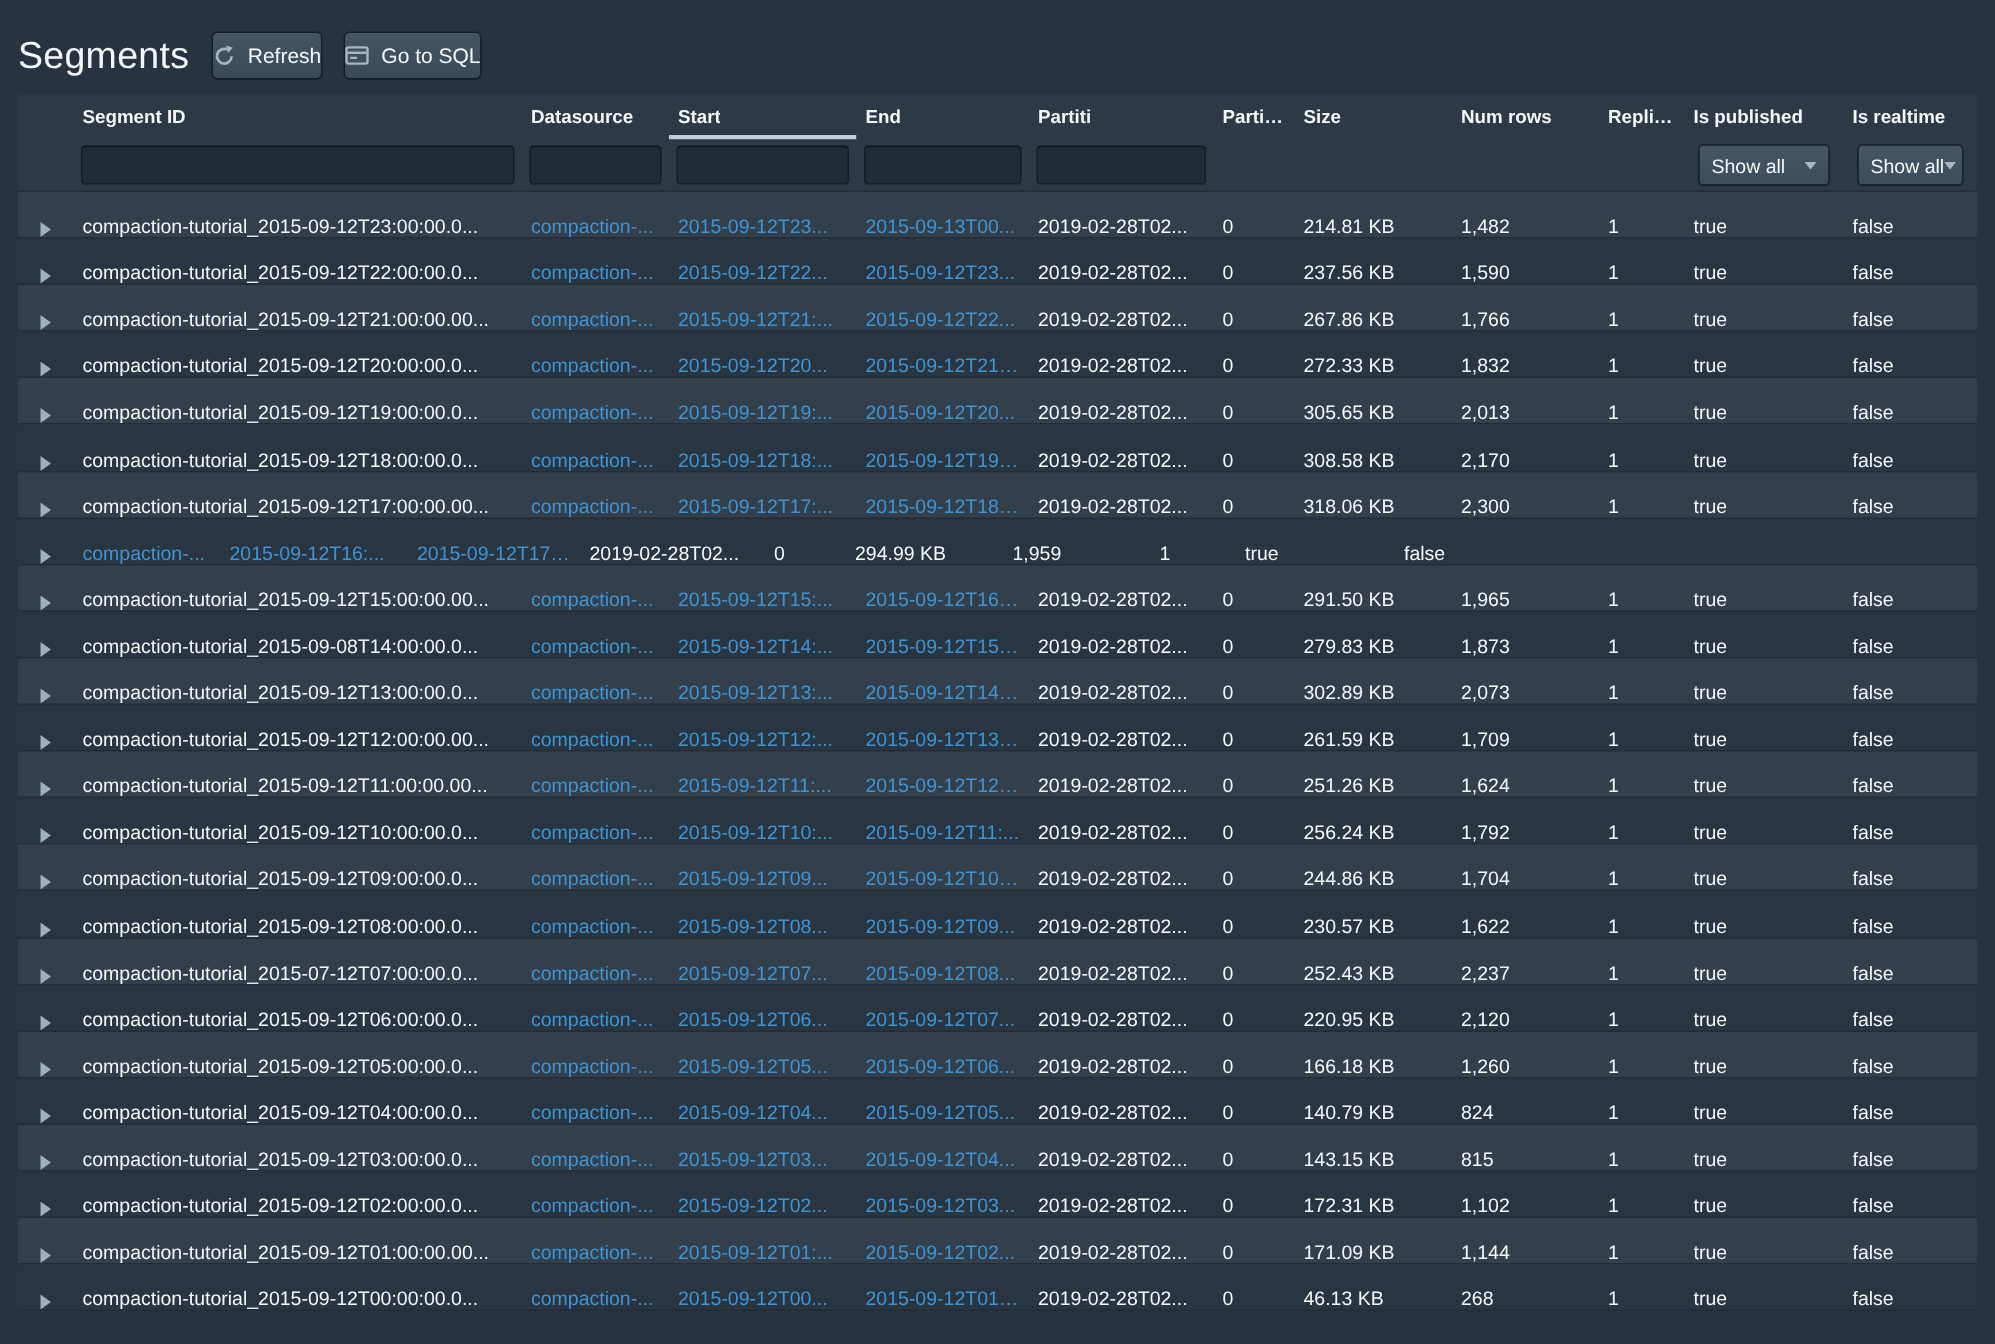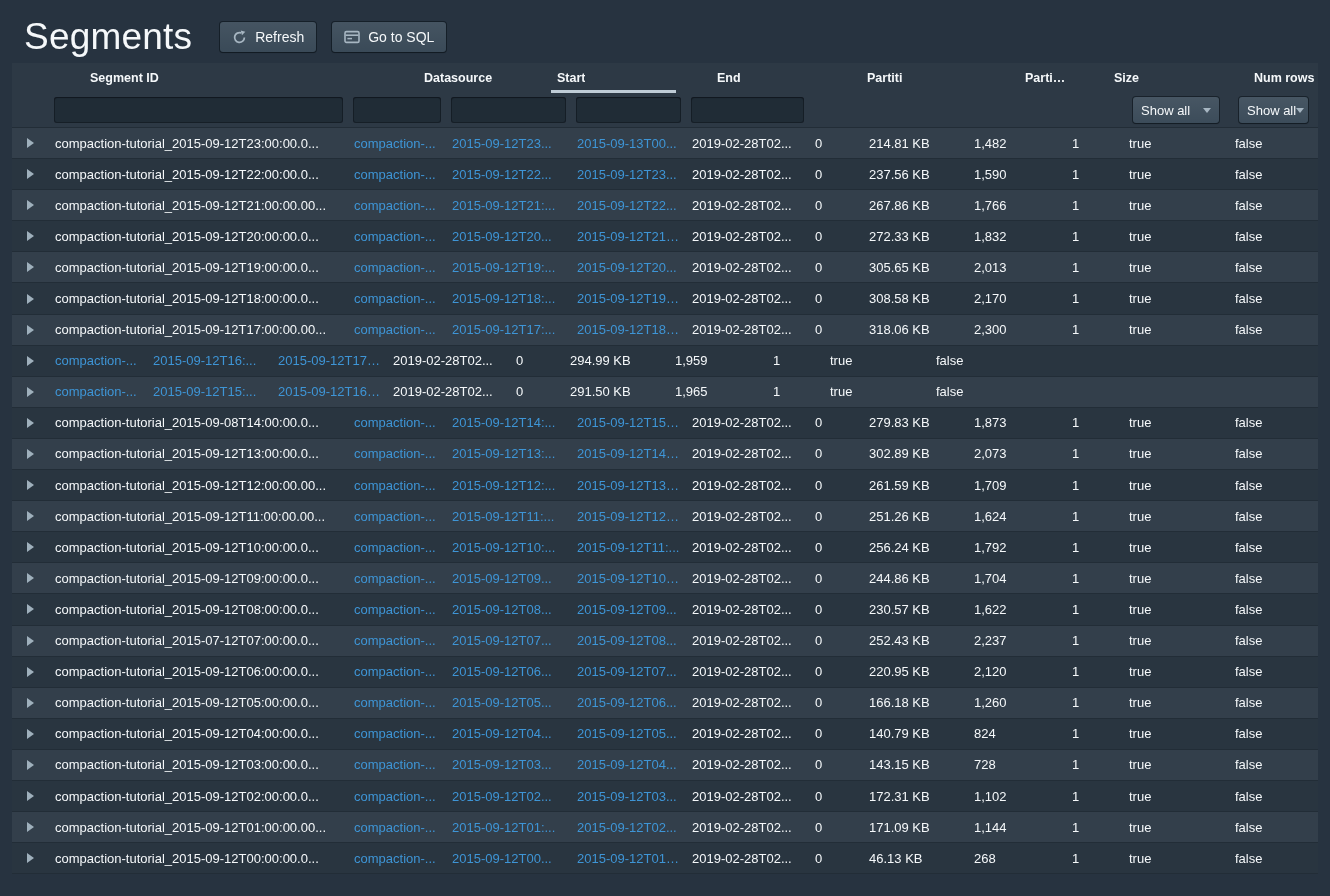--- a/index.html
+++ b/index.html
@@ -9,38 +9,38 @@
   }
   *{box-sizing:border-box;}
   html,body{margin:0;padding:0;}
   body{
     width:1330px;height:896px;overflow:hidden;position:relative;
     background:var(--page-bg);color:var(--text);
     font-family:"Liberation Sans",sans-serif;
   }
   
   .page-header{display:flex;align-items:center;gap:16px;padding:12px 14px 0 12px;height:62px;}
-  .page-title{font-size:37px;font-weight:500;margin:12px;letter-spacing:.2px;color:var(--text);}
+  .page-title{font-size:25px;font-weight:500;margin:0;letter-spacing:.2px;color:var(--text);}
   .btn{
-    display:inline-flex;align-items:center;gap:8px;height:30px;padding:0 12px;
+    display:inline-flex;align-items:center;gap:8px;height:30px;padding:0 0;
     background-color:var(--button-bg);
     background-image:linear-gradient(to bottom,rgba(255,255,255,.06),rgba(255,255,255,0));
     box-shadow:0 0 0 1px rgba(10,16,22,.55),0 1px 1px rgba(10,16,22,.3);
     border:none;border-radius:3px;color:var(--text);font-size:14px;font-weight:500;
     font-family:inherit;cursor:pointer;white-space:nowrap;
   }
   .bicon{color:var(--icon);display:inline-flex;flex:none;}
   
   .table{position:absolute;left:12px;top:63px;width:1306px;background:var(--header-bg);}
   .tr{display:flex;width:100%;}
   .c0{width:37px;flex:none;} .c1{width:299px;flex:none;} .c2{width:98px;flex:none;}
   .c3{width:125px;flex:none;} .c4{width:115px;flex:none;} .c5{width:123px;flex:none;}
   .c6{width:54px;flex:none;} .c7{width:105px;flex:none;} .c8{width:98px;flex:none;}
   .c9{width:57px;flex:none;} .c10{width:106px;flex:none;} .c11{width:89px;flex:none;}
-  .th-row{height:30px;background:var(--header-bg);gap:35px;}
+  .th-row{height:30px;background:var(--header-bg);}
   .th{
     display:flex;align-items:center;padding:0 6px;font-size:12.5px;font-weight:700;
     white-space:nowrap;overflow:hidden;position:relative;cursor:pointer;
   }
   .th>span{display:block;min-width:0;overflow:hidden;text-overflow:ellipsis;}
   .th.sorted-desc::after{content:"";position:absolute;left:0;right:0;bottom:0;height:3px;background:#bfccd6;}
   .filter-row{height:35px;background:var(--header-bg);border-bottom:1px solid var(--border);align-items:center;}
   .filter-cell{display:flex;align-items:center;padding:0 5px;height:100%;justify-content:center;}
   .filter-input{
     width:100%;height:26px;padding:0 8px;border:none;border-radius:3px;
@@ -51,21 +51,21 @@
     display:flex;align-items:center;width:calc(100% - 10px);margin:0 5px;height:26px;padding:0 8px;
     background-color:#3c4c5a;
     background-image:linear-gradient(to bottom,rgba(255,255,255,.06),rgba(255,255,255,0));
     box-shadow:0 0 0 1px rgba(10,16,22,.55),0 1px 1px rgba(10,16,22,.3);
     border:none;border-radius:3px;color:var(--text);font-size:13px;font-weight:500;
     font-family:inherit;cursor:pointer;white-space:nowrap;
   }
   .caret{margin-left:auto;width:0;height:0;border-left:4px solid transparent;
     border-right:4px solid transparent;border-top:5px solid var(--icon);}
   .rows{display:block;}
-  .tr-data{height:31.1px;border-bottom:1px solid var(--border);background:var(--row-even);}
+  .tr-data{height:31.1px;border-bottom:1px solid var(--border);background:var(--row-even);align-items:flex-end;}
   .tr-data:nth-child(odd){background:var(--row-odd);}
   .td{display:flex;align-items:center;padding:0 6px;font-size:13px;white-space:nowrap;overflow:hidden;}
   .td>span,.td>a{display:block;min-width:0;overflow:hidden;text-overflow:ellipsis;}
   .td.center{justify-content:center;}
   a.link{color:var(--link);text-decoration:none;cursor:pointer;}
   .expander{
     width:0;height:0;border-top:5px solid transparent;border-bottom:5px solid transparent;
     border-left:7px solid #9fb0bc;cursor:pointer;
   }
 </style>
@@ -476,20 +476,23 @@
         </div>
     <div class="td c11">
           <span>false</span>
         </div>
   </div>
 
   <div class="tr tr-data">
     <div class="td c0 center">
           <span class="expander"></span>
         </div>
+    <div class="td c1">
+          <span>compaction-tutorial_2015-09-12T15:00:00.00...</span>
+        </div>
     <div class="td c2">
           <a class="link">compaction-...</a>
         </div>
     <div class="td c3">
           <a class="link">2015-09-12T15:...</a>
         </div>
     <div class="td c4">
           <a class="link">2015-09-12T16:...</a>
         </div>
     <div class="td c5">
@@ -963,21 +966,21 @@
     <div class="td c5">
           <span>2019-02-28T02...</span>
         </div>
     <div class="td c6">
           <span>0</span>
         </div>
     <div class="td c7">
           <span>143.15 KB</span>
         </div>
     <div class="td c8">
-          <span>728</span>
+          <span>815</span>
         </div>
     <div class="td c9">
           <span>1</span>
         </div>
     <div class="td c10">
           <span>true</span>
         </div>
     <div class="td c11">
           <span>false</span>
         </div>

